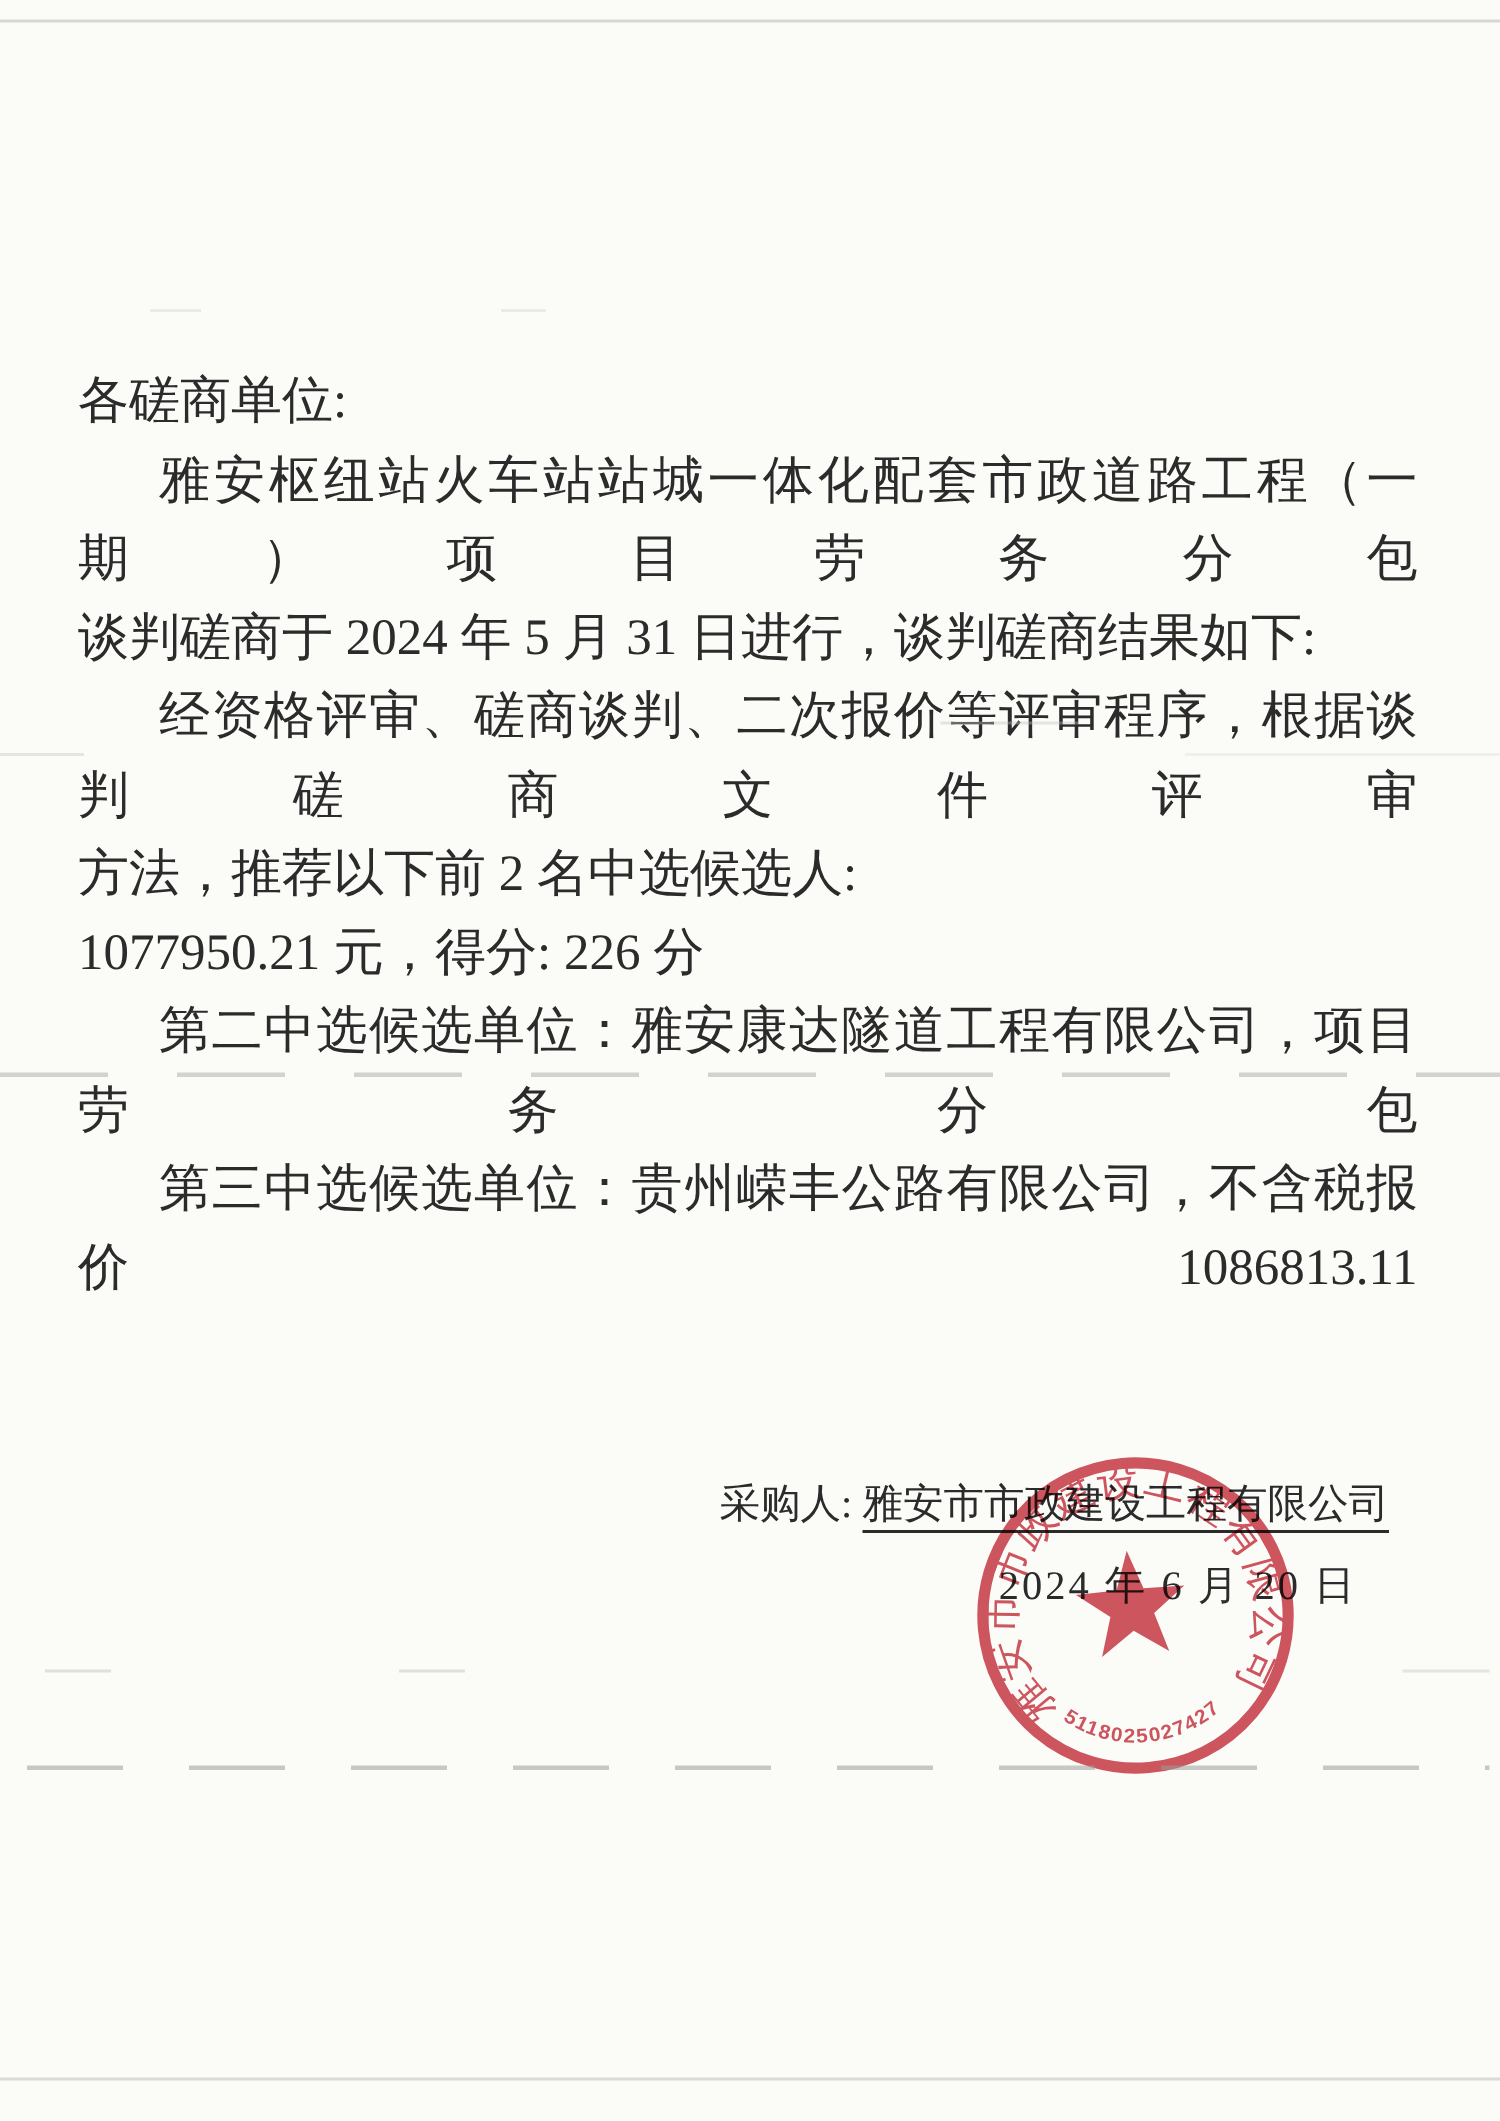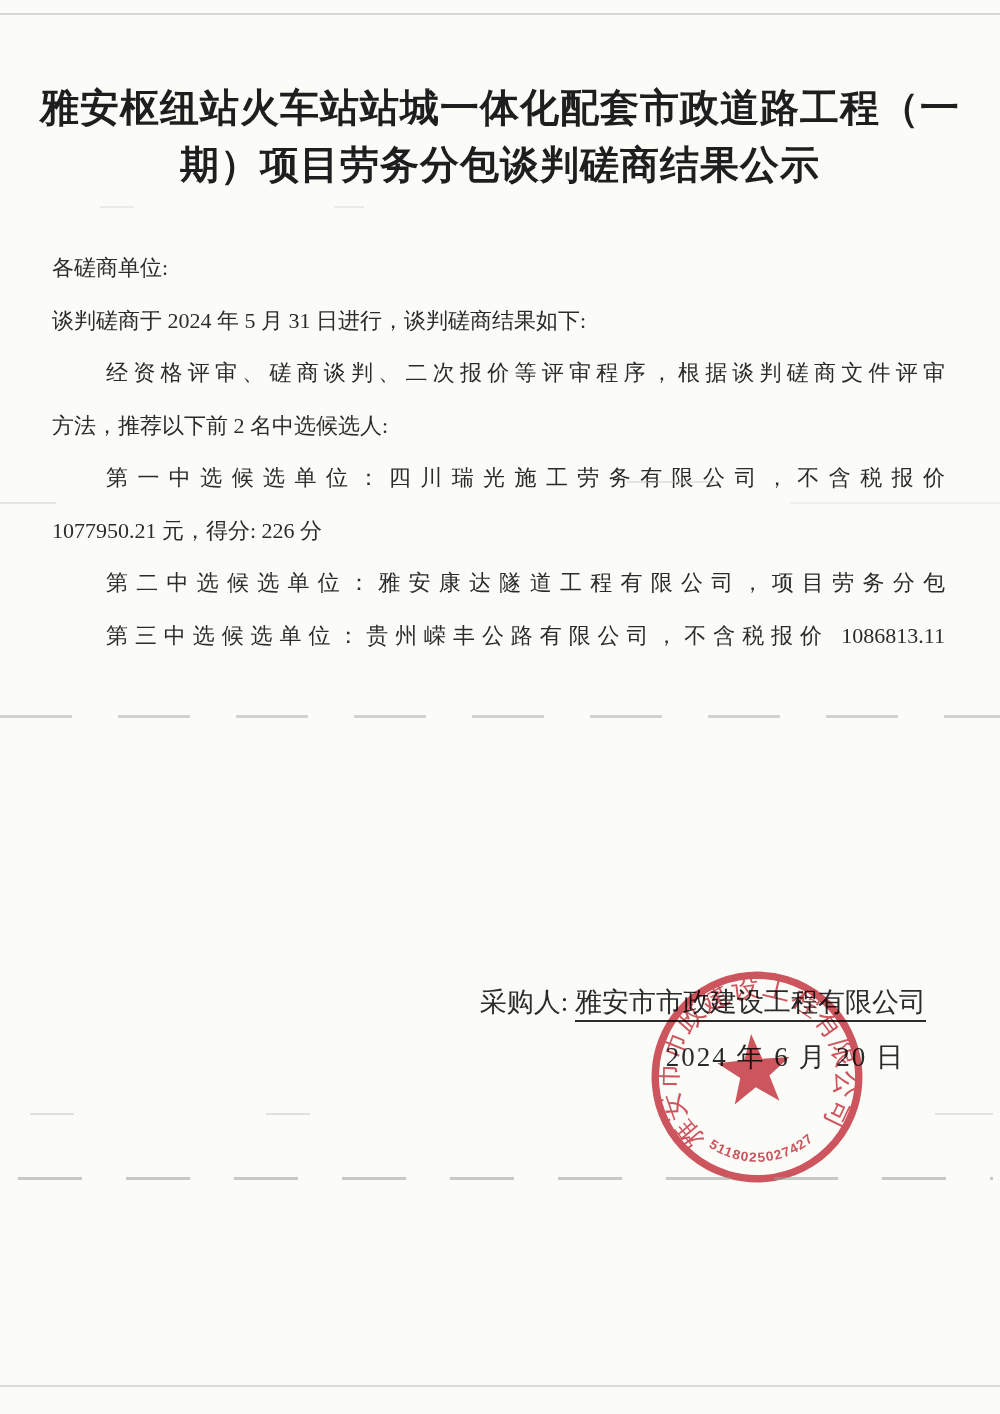--- a/index.html
+++ b/index.html
@@ -18,21 +18,21 @@
     text-align:center;
     font-family:"Liberation Sans","DejaVu Sans",sans-serif;
     font-weight:900;
     font-size:39px;line-height:57px;
     color:#1e1e1e;
     letter-spacing:1px;
   }
 
   .doc-body{
     position:absolute;top:242px;left:52px;width:893px;
-    font-size:22px;line-height:52.5px;
+    font-size:34px;line-height:52.5px;
   }
   .ln{white-space:normal;}
   .ind{text-indent:54px;}
   .jst{text-align:justify;text-align-last:justify;}
 
   .sig-row{
     position:absolute;top:976px;left:0;right:74px;
     text-align:right;font-size:27px;line-height:52px;padding-left:12px;
   }
   .sig-company{border-bottom:2px solid #2b2b2b;padding-bottom:3px;}
@@ -75,31 +75,27 @@
     top:1177px;left:18px;width:975px;height:3px;background:none;opacity:.55;
     background-image:repeating-linear-gradient(90deg,#9d9d9b 0 64px,rgba(0,0,0,0) 64px 108px);
   }
   .art-bottom{top:1385px;left:0;width:1000px;background:#d2d2d0;opacity:.8;}
 </style>
 </head>
 <body>
 
 <div class="page">
 
-  <div class="doc-title">
-    <div>雅安枢纽站火车站站城一体化配套市政道路工程（一</div>
-    <div>期）项目劳务分包谈判磋商结果公示</div>
-  </div>
 
   <div class="doc-body">
     <div class="ln">各磋商单位:</div>
+    <div class="ln ind jst">雅安枢纽站火车站站城一体化配套市政道路工程（一期）项目劳务分包</div>
     <div class="ln">谈判磋商于 2024 年 5 月 31 日进行，谈判磋商结果如下:</div>
     <div class="ln ind jst">经资格评审、磋商谈判、二次报价等评审程序，根据谈判磋商文件评审</div>
     <div class="ln">方法，推荐以下前 2 名中选候选人:</div>
-    <div class="ln ind jst">第一中选候选单位：四川瑞光施工劳务有限公司，不含税报价</div>
     <div class="ln">1077950.21 元，得分: 226 分</div>
     <div class="ln ind jst">第二中选候选单位：雅安康达隧道工程有限公司，项目劳务分包</div>
     <div class="ln ind jst">第三中选候选单位：贵州嵘丰公路有限公司，不含税报价 1086813.11</div>
   </div>
 
   <div class="sig-row">
     <span>采购人:</span>
     <span class="sig-company">雅安市市政建设工程有限公司</span>
   </div>
 

